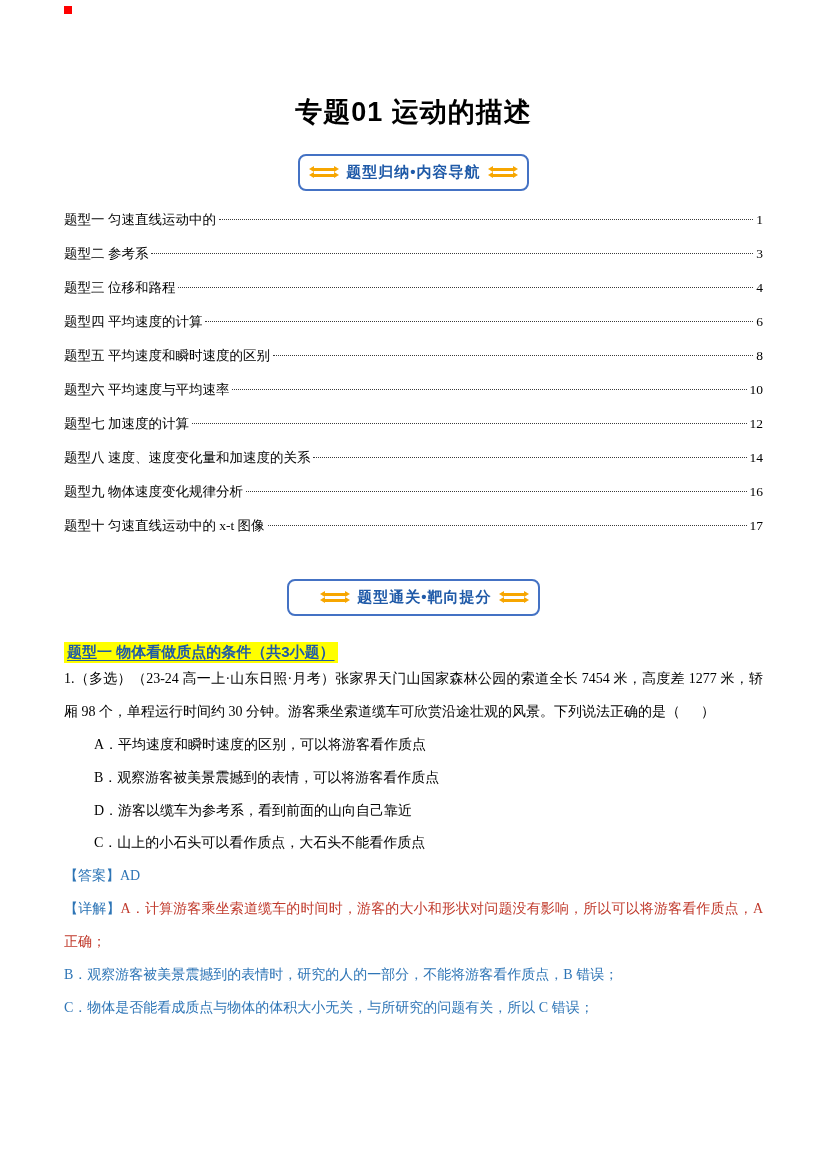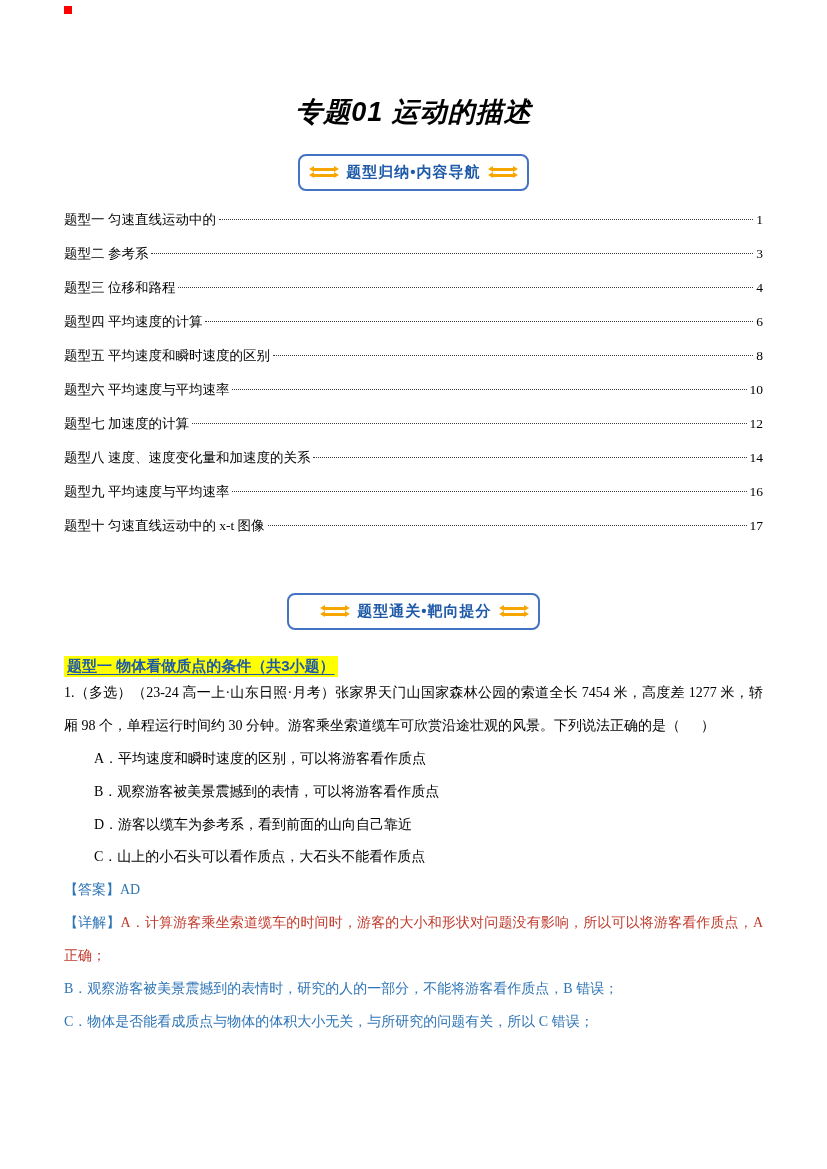--- a/index.html
+++ b/index.html
@@ -30,21 +30,20 @@
     width:8px;height:8px;background:var(--mark-red);
   }
   .content{padding:0 64px;}
   .doc-title{
     margin-top:94px;
     text-align:center;
     font-family:"Liberation Sans","DejaVu Sans",sans-serif;
     font-weight:bold;
     font-size:27px;
     letter-spacing:1px;
-    font-style:italic;
   }
   
   .banner{
     margin:24px auto 0 auto;
     width:fit-content;
     display:flex;align-items:center;gap:12px;
     border:2px solid var(--banner-border);
     border-radius:8px;
     padding:7px 14px;
     background:#fff;
@@ -174,32 +173,32 @@
         <span class="toc-label">题型七 加速度的计算</span>
         <span class="toc-dots"></span>
         <span class="toc-page">12</span>
       </div>
       <div class="toc-row">
         <span class="toc-label">题型八 速度、速度变化量和加速度的关系</span>
         <span class="toc-dots"></span>
         <span class="toc-page">14</span>
       </div>
       <div class="toc-row">
-        <span class="toc-label">题型九 平均速度与平均速率</span>
+        <span class="toc-label">题型九 物体速度变化规律分析</span>
         <span class="toc-dots"></span>
         <span class="toc-page">16</span>
       </div>
       <div class="toc-row">
         <span class="toc-label">题型十 匀速直线运动中的 x-t 图像</span>
         <span class="toc-dots"></span>
         <span class="toc-page">17</span>
       </div>
     </div>
 
-    <div class="banner" style="margin-top:42px;padding-left:36px;">
+    <div class="banner" style="margin-top:28px;padding-left:36px;">
       <span class="deco">
         <span class="deco-bar"></span>
           <span class="deco-bar"></span>
       </span>
       <span class="banner-label">题型通关•靶向提分</span>
       <span class="deco">
         <span class="deco-bar"></span>
           <span class="deco-bar"></span>
       </span>
     </div>

